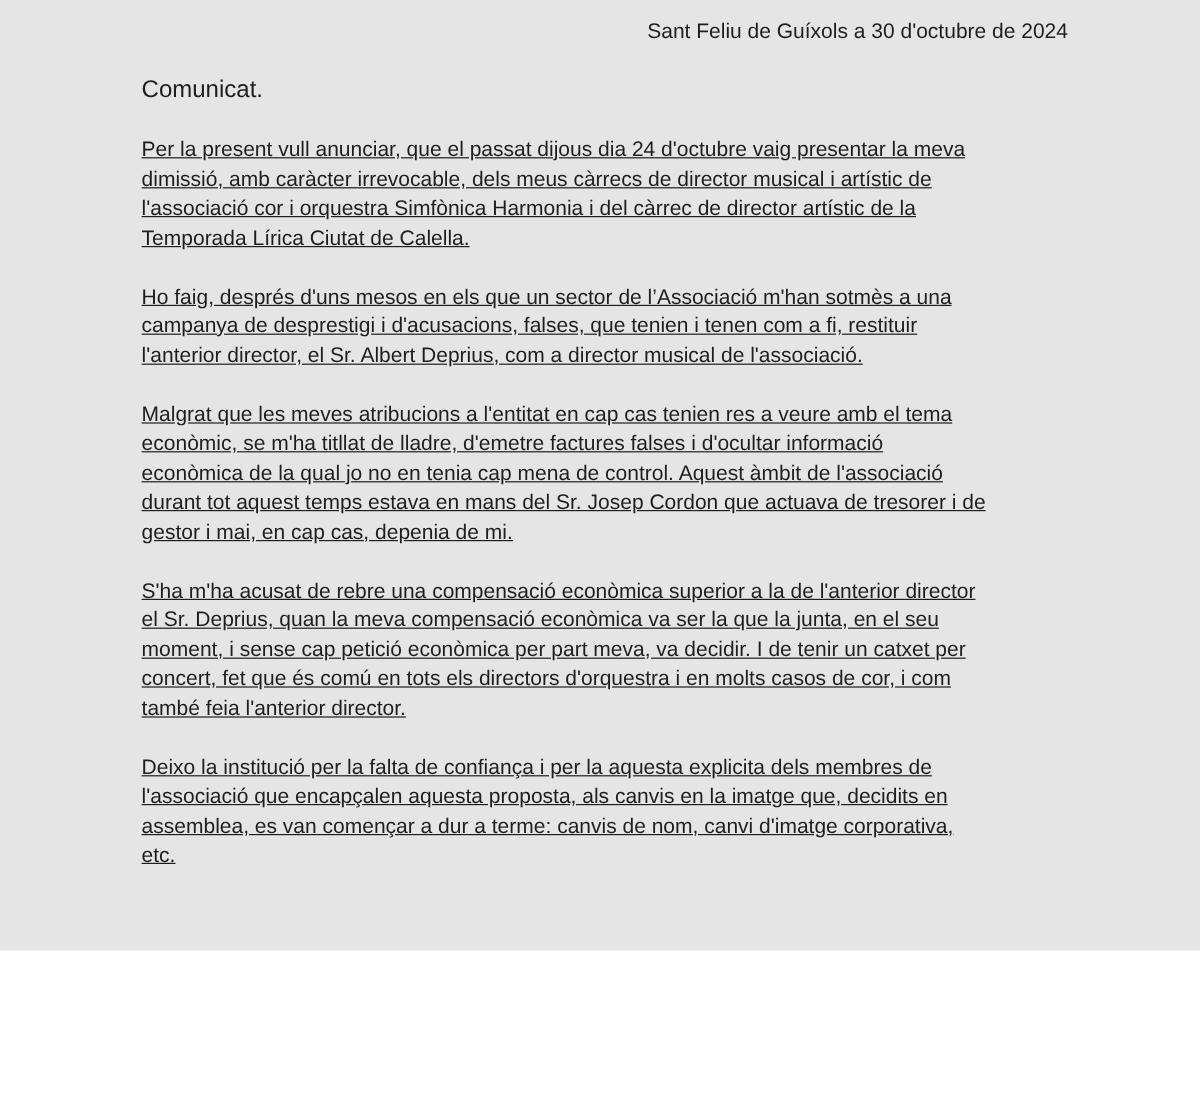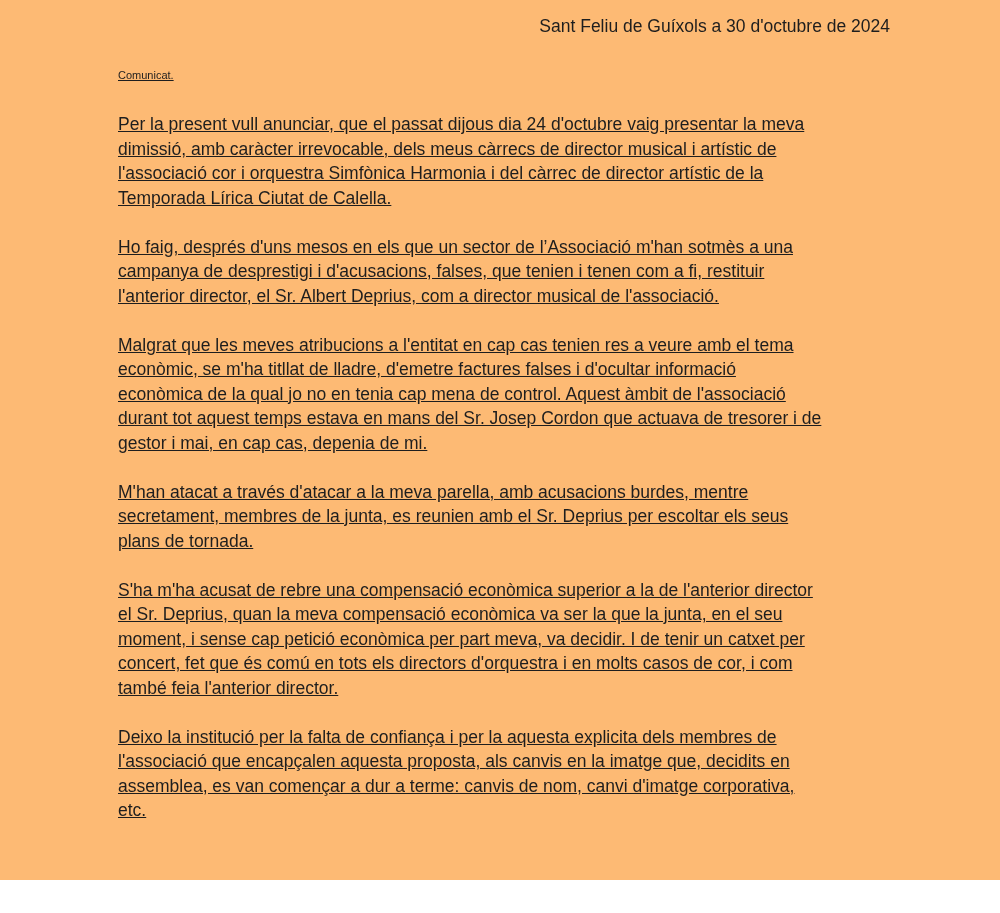--- a/index.html
+++ b/index.html
@@ -13,36 +13,35 @@
     overflow: hidden;
     font-family: "Liberation Sans", "DejaVu Sans", sans-serif;
     font-size: 17.5px;
     line-height: 24.5px;
     color: #1e1e1e;
     -webkit-font-smoothing: antialiased;
   }
   .page {
     box-sizing: border-box;
     width: 1000px;
-    height: 880px;
+    height: 792px;
     padding: 14px 110px 0 118px;
-    background: #fdba74;
+    background: #e5e5e5;
   }
   .dateline {
     text-align: right;
     white-space: pre-wrap;
     margin: 0 0 24.5px 0;
   }
   .doc-title {
     font-weight: normal;
-    font-size: 11px;
+    font-size: 20px;
     line-height: 24.5px;
     margin: 0 0 24.5px 0;
     white-space: pre-wrap;
-    text-decoration: underline;
   }
   .para {
     margin: 0 0 24.5px 0;
     white-space: pre-wrap; 
     text-decoration: underline;
   }
   .para:last-child {
     margin-bottom: 0;
   }
 </style>
@@ -59,23 +58,20 @@
 l'associació cor i orquestra Simfònica Harmonia i del càrrec de director artístic de la
 Temporada Lírica Ciutat de Calella.</div>
   <div class="para">Ho faig, després d'uns mesos en els que un sector de l’Associació m'han sotmès a una
 campanya de desprestigi i d'acusacions, falses, que tenien i tenen com a fi, restituir
 l'anterior director, el Sr. Albert Deprius, com a director musical de l'associació.</div>
   <div class="para">Malgrat que les meves atribucions a l'entitat en cap cas tenien res a veure amb el tema
 econòmic, se m'ha titllat de lladre, d'emetre factures falses i d'ocultar informació
 econòmica de la qual jo no en tenia cap mena de control. Aquest àmbit de l'associació
 durant tot aquest temps estava en mans del Sr. Josep Cordon que actuava de tresorer i de
 gestor i mai, en cap cas, depenia de mi.</div>
-  <div class="para">M'han atacat a través d'atacar a la meva parella, amb acusacions burdes, mentre
-secretament, membres de la junta, es reunien amb el Sr. Deprius per escoltar els seus
-plans de tornada.</div>
   <div class="para">S'ha m'ha acusat de rebre una compensació econòmica superior a la de l'anterior director
 el Sr. Deprius, quan la meva compensació econòmica va ser la que la junta, en el seu
 moment, i sense cap petició econòmica per part meva, va decidir. I de tenir un catxet per
 concert, fet que és comú en tots els directors d'orquestra i en molts casos de cor, i com
 també feia l'anterior director.</div>
   <div class="para">Deixo la institució per la falta de confiança i per la aquesta explicita dels membres de
 l'associació que encapçalen aquesta proposta, als canvis en la imatge que, decidits en
 assemblea, es van començar a dur a terme: canvis de nom, canvi d'imatge corporativa,
 etc.</div>
 </div>

